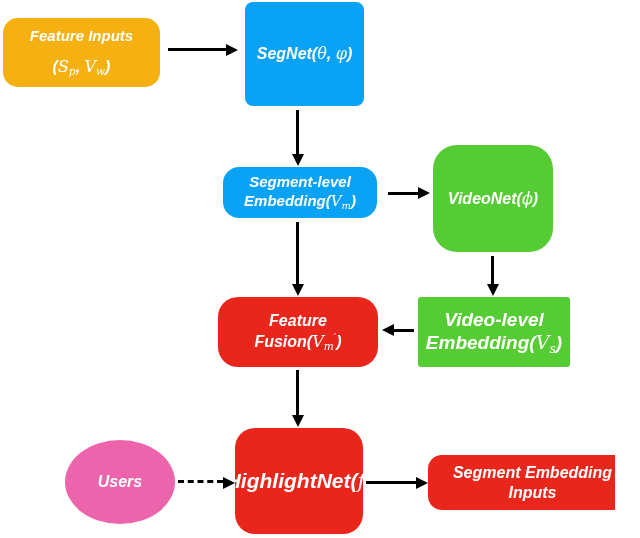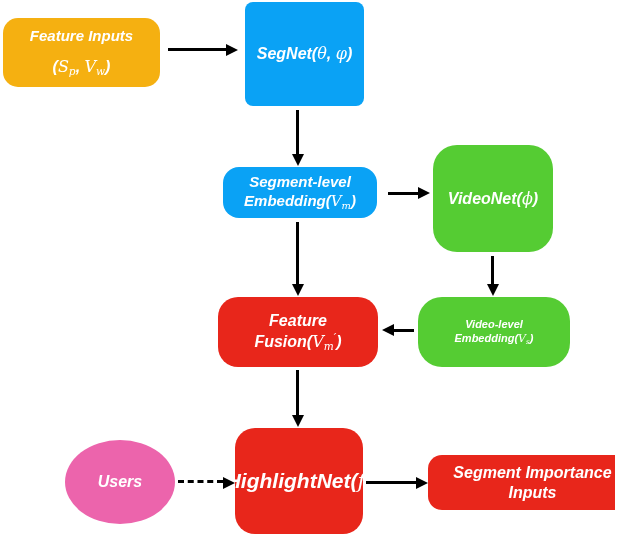--- a/index.html
+++ b/index.html
@@ -11,21 +11,21 @@
   .line span{white-space:pre;}
   .m{font-family:"DejaVu Serif", serif;font-weight:normal;font-style:italic;}
   .sb{font-family:"DejaVu Serif", serif;font-weight:normal;font-size:0.66em;vertical-align:-0.28em;}
   .pr{font-family:"DejaVu Serif", serif;font-weight:normal;font-size:0.7em;vertical-align:0.5em;}
   .n-feature  {left:3px;  top:18px;  width:157px;height:69px; border-radius:15px;background:var(--orange);font-size:15px;}
   .n-feature .math-line{font-size:16px;margin-top:12px;}
   .n-segnet   {left:245px;top:2px;   width:119px;height:104px;border-radius:8px;background:var(--blue);font-size:16px;}
   .n-segemb   {left:223px;top:167px; width:154px;height:51px; border-radius:16px;background:var(--blue);font-size:15px;}
   .n-videonet {left:433px;top:145px; width:120px;height:107px;border-radius:24px;background:var(--green);font-size:16px;}
   .n-fusion   {left:218px;top:297px; width:160px;height:70px; border-radius:20px;background:var(--red);font-size:16px;}
-  .n-videmb   {left:418px;top:297px; width:152px;height:70px; border-radius:24px;background:var(--green);font-size:11px;}
+  .n-videmb   {left:418px;top:297px; width:152px;height:70px; border-radius:3px;background:var(--green);font-size:19px;}
   .n-highlight{left:235px;top:428px; width:128px;height:106px;border-radius:20px;background:var(--red);font-size:21px;}
   .n-users    {left:65px; top:440px; width:110px;height:84px; border-radius:50%; background:var(--pink);font-size:16px;}
   .n-score    {left:428px;top:455px; width:209px;height:55px; border-radius:14px;background:var(--red);font-size:16px;}
   .ln{position:absolute;background:var(--arrow,#000);}
   .dash{position:absolute;border-top:3px dashed var(--arrow,#000);}
   .ah-r{position:absolute;width:0;height:0;border-top:6px solid transparent;border-bottom:6px solid transparent;border-left:12px solid var(--arrow,#000);}
   .ah-l{position:absolute;width:0;height:0;border-top:6px solid transparent;border-bottom:6px solid transparent;border-right:12px solid var(--arrow,#000);}
   .ah-d{position:absolute;width:0;height:0;border-left:6px solid transparent;border-right:6px solid transparent;border-top:12px solid var(--arrow,#000);}
 </style>
 </head>
@@ -63,21 +63,21 @@
 
   <div class="node n-highlight">
     <div class="line"><span>HighlightNet(</span><span class="m">f</span><span>)</span></div>
   </div>
 
   <div class="node n-users">
     <div class="line">Users</div>
   </div>
 
   <div class="node n-score">
-    <div class="line">Segment Importance</div>
+    <div class="line">Segment Embedding</div>
     <div class="line">Inputs</div>
   </div>
 
   <div class="ln" style="left:168px;top:48px;width:58px;height:3px;"></div>
   <div class="ah-r" style="left:226px;top:44px;"></div>
 
   <div class="ln" style="left:296px;top:110px;width:3px;height:44px;"></div>
   <div class="ah-d" style="left:292px;top:154px;"></div>
 
   <div class="ln" style="left:388px;top:192px;width:30px;height:3px;"></div>

